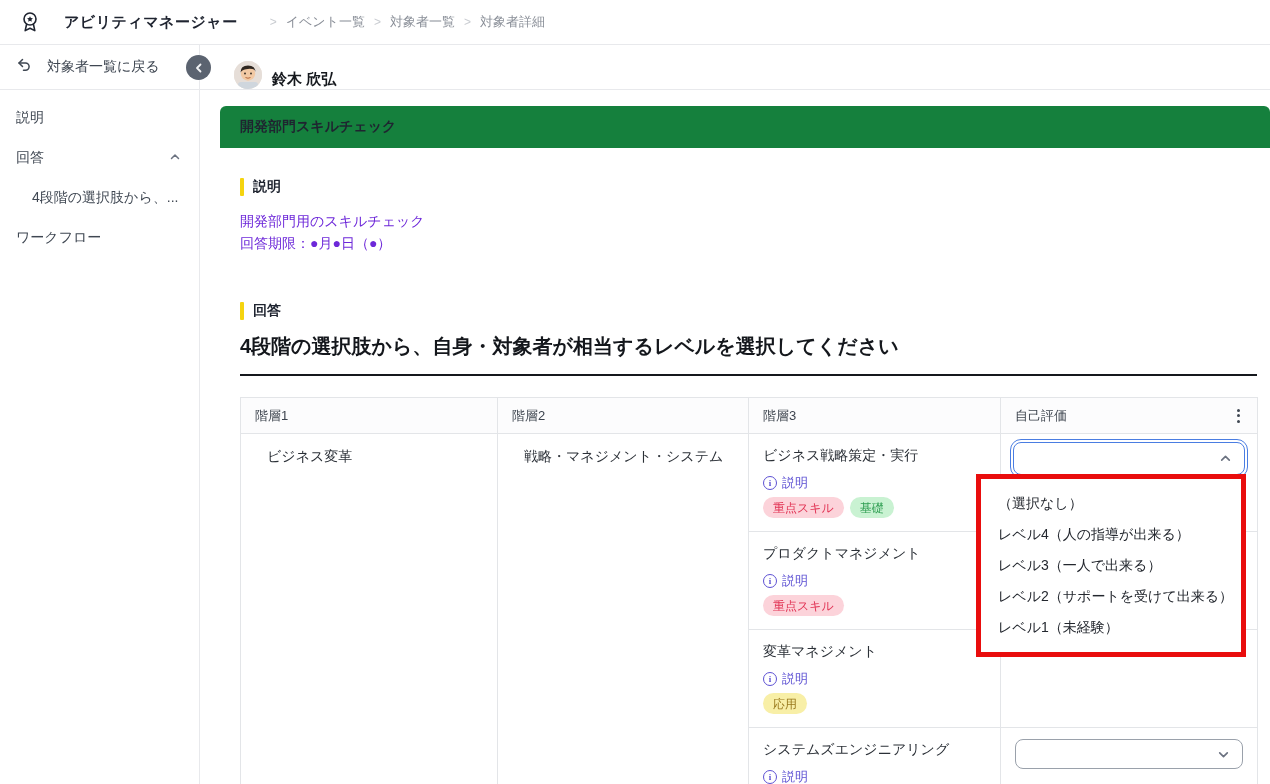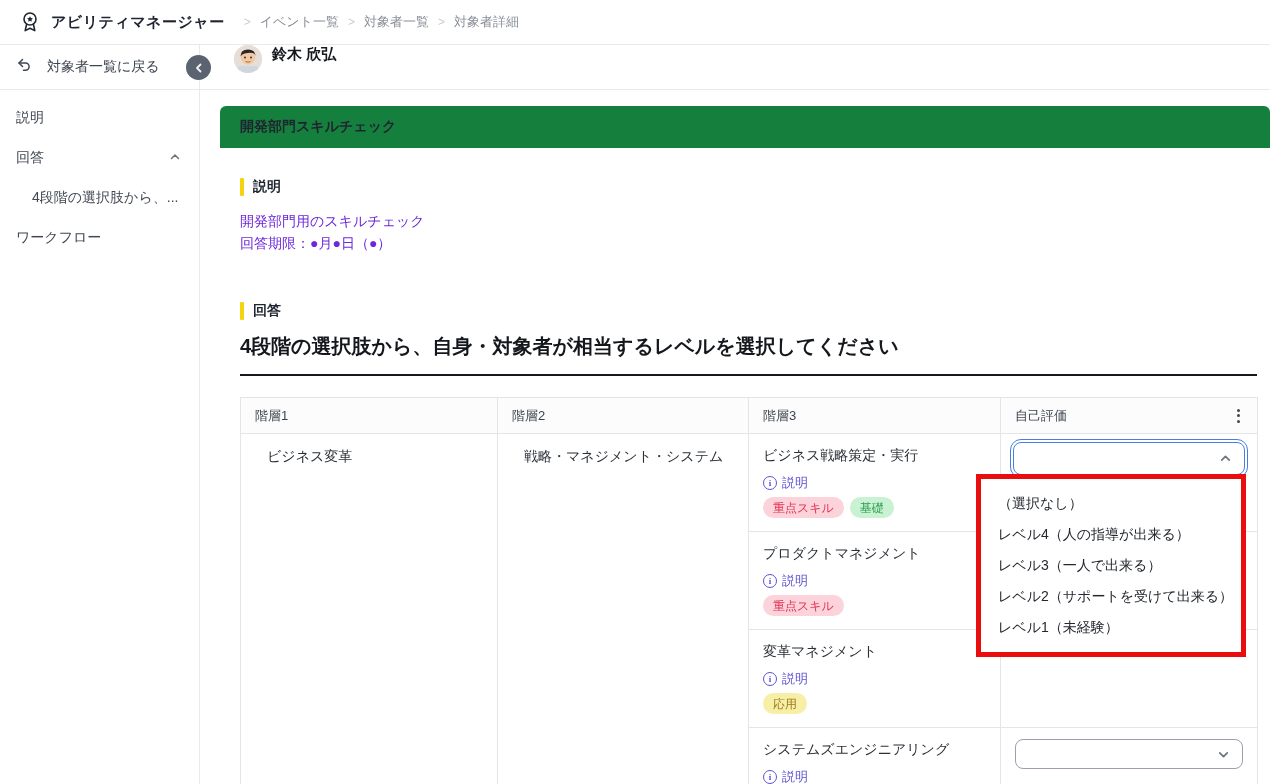--- a/index.html
+++ b/index.html
@@ -2,33 +2,33 @@
 <html><head>
 <meta charset="utf-8">
 <style>
   * { margin:0; padding:0; box-sizing:border-box; }
   html,body { background:#fff; }
   .page {
     position:relative; width:1270px; height:784px; overflow:hidden; background:#fff;
     font-family:"Liberation Sans","DejaVu Sans",sans-serif; color:#2b3037;
   }
   
-  .topbar { height:45px; display:flex; align-items:center; padding-left:18px; border-bottom:1px solid #e8e9ec; background:#fff; }
+  .topbar { height:45px; display:flex; align-items:center; padding-left:18px; border-bottom:1px solid #e8e9ec; background:#fff;gap:13px; }
   .logo { width:24px; height:24px; margin-right:9px; display:flex; align-items:center; }
   .brand { font-size:15px; font-weight:bold; color:#1f2430; letter-spacing:.5px; }
   .crumbs { display:flex; align-items:center; margin-left:10px; }
   .crumb { font-size:13px; color:#8a8f98; }
   .crumb-sep { margin:0 9px; color:#c9ccd1; font-size:12px; }
   
   .subbar { height:45px; border-bottom:1px solid #e8e9ec; display:flex; position:relative; background:#fff; }
   .subbar-left { width:200px; border-right:1px solid #e8e9ec; display:flex; align-items:center; padding-left:16px; gap:15px; }
   .back-label { font-size:14px; color:#3f4752; }
   .collapse-btn { position:absolute; left:186px; top:10px; width:25px; height:25px; border-radius:50%;
     background:#5b6370; border:none; display:flex; align-items:center; justify-content:center; cursor:pointer; z-index:2; }
-  .subbar-user { display:flex; align-items:flex-start; margin-left:34px; gap:10px; }
+  .subbar-user { display:flex; align-items:flex-end; margin-left:34px; gap:10px; }
   .avatar { width:28px; height:28px; border-radius:50%; overflow:hidden; background:#e9e2dc; flex:0 0 auto; }
   .user-name { font-size:15px; font-weight:bold; color:#15181d; }
   
   .body-wrap { display:flex; height:694px; }
   .sidebar { width:200px; border-right:1px solid #e8e9ec; padding-top:8px; background:#fff; flex:0 0 auto; }
   .side-item { height:40px; display:flex; align-items:center; justify-content:space-between; padding:0 18px 0 16px; font-size:14px; color:#3f4752; cursor:pointer; }
   .side-item.child { padding-left:32px; }
   .main { flex:1; padding:16px 0 0 20px; overflow:hidden; }
   
   .card-header { height:42px; background:#15803d; border-radius:6px 6px 0 0; display:flex; align-items:center; padding-left:20px; }

